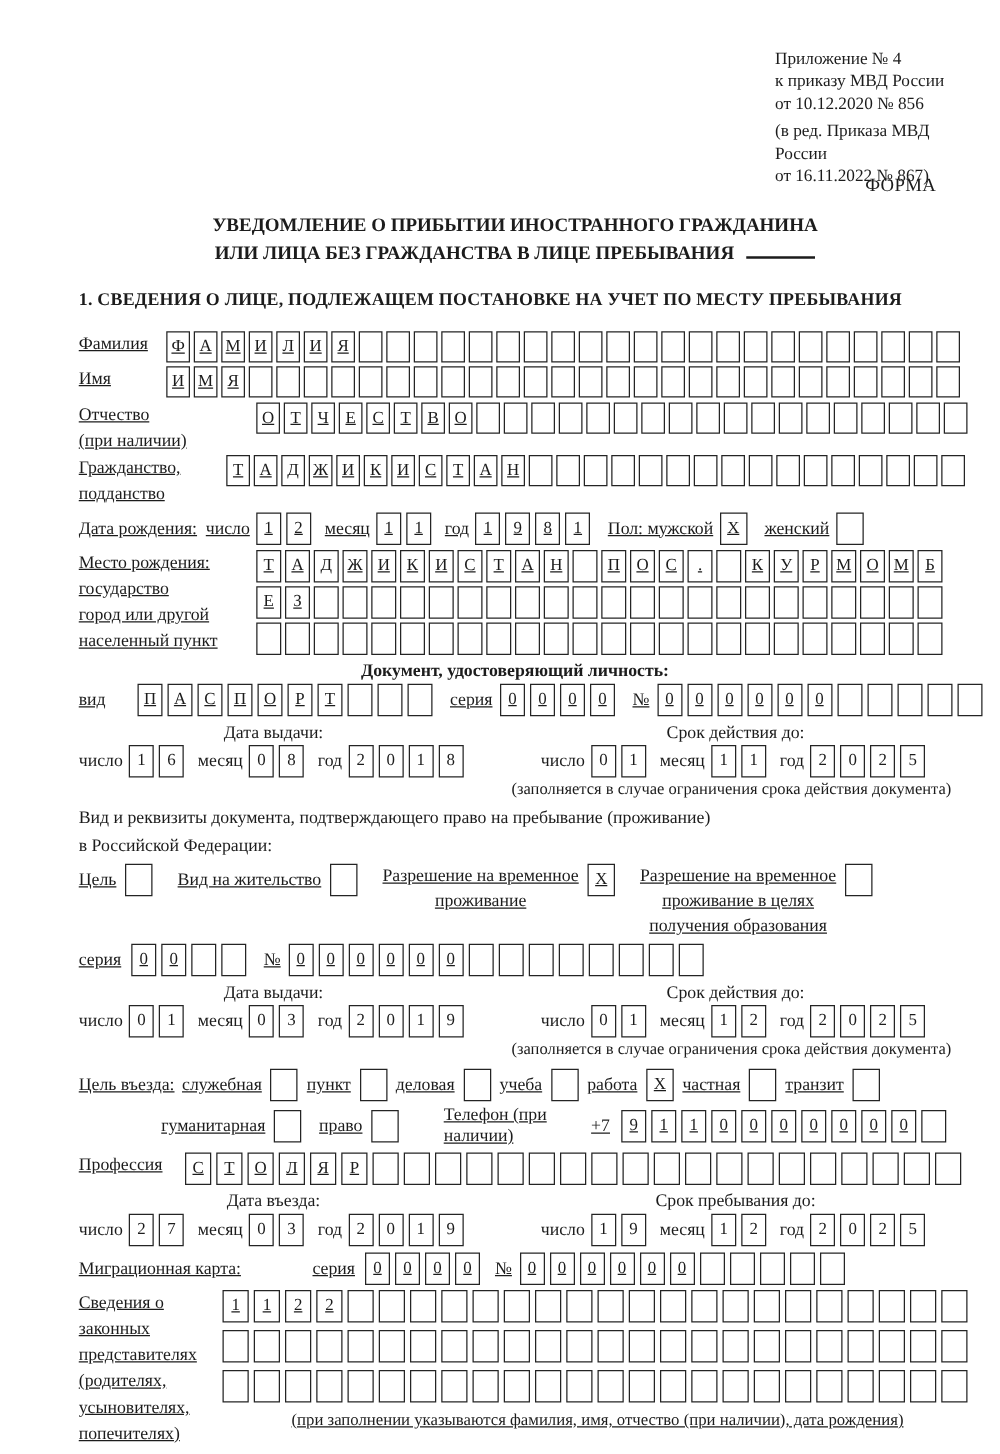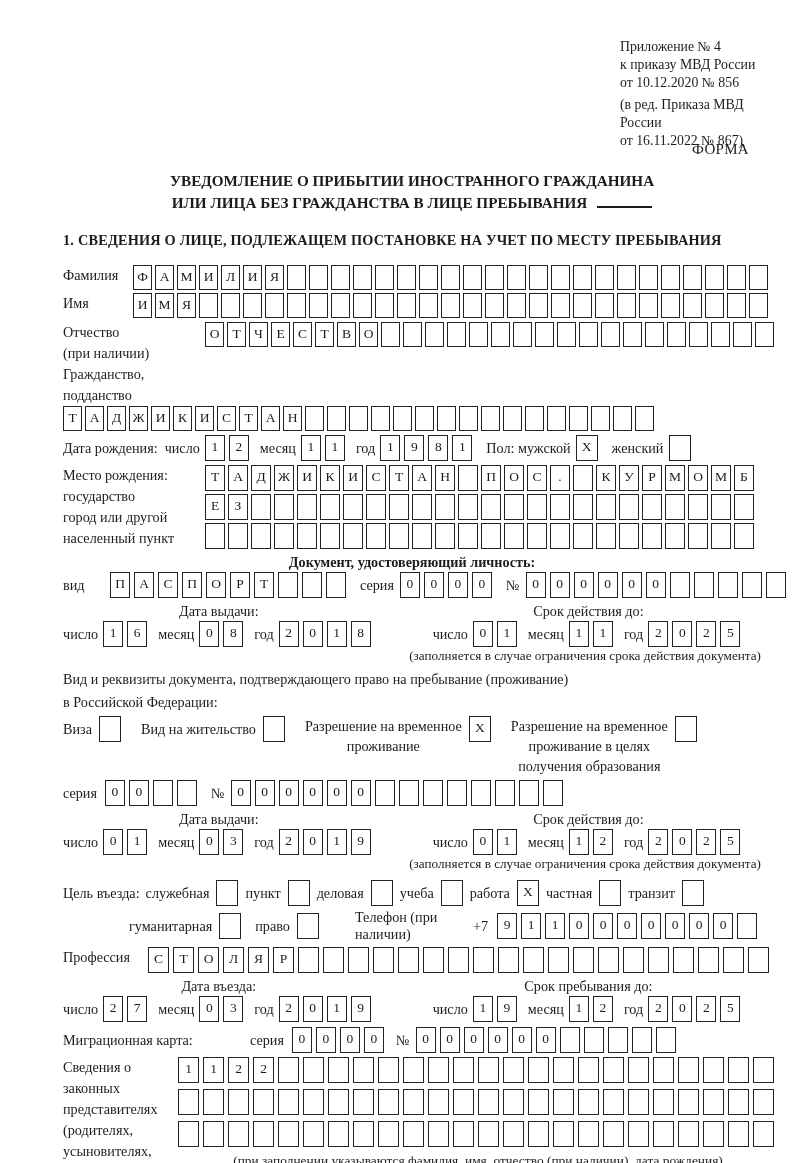--- a/index.html
+++ b/index.html
@@ -11,38 +11,38 @@
   
   .hdr{position:relative;height:120px;}
   .hdr-ref{position:absolute;left:557px;top:0;font-size:13.8px;line-height:18px;}
   .hdr-note{margin-top:4px;}
   .forma{position:absolute;right:12px;bottom:0;font-weight:normal;font-size:15px;letter-spacing:.3px;}
   
   .title{margin-top:12px;text-align:center;font-weight:bold;font-size:15.2px;line-height:22px;}
   .uline{display:inline-block;width:55px;border-bottom:2px solid #1c1c1c;margin-left:10px;}
   .sec{margin-top:18px;font-weight:bold;font-size:14.3px;letter-spacing:.2px;}
   
-  .row{display:flex;align-items:flex-start;}
+  .row{display:flex;align-items:flex-start;text-decoration:underline;}
   .lbl{font-size:14.2px;line-height:21px;flex:0 0 auto;}
   .lbl .bl{display:block;}
   .w47{width:47px}.w70{width:70px}.w85{width:85px}.w115{width:115px}.w118{width:118px}.w142{width:142px}.w162{width:162px}
   
   .bxrow{display:inline-flex;flex-wrap:nowrap;flex:0 0 auto;}
   .cell{flex:0 0 auto;box-sizing:border-box;border:1.7px solid #242424;background:#fff;
         text-align:center;font-size:13.5px;color:#1c1c1c;}
   .sz-s .cell{width:19px;height:25px;line-height:21px;margin-right:3px;}
   .sz-p .cell{width:20px;height:26px;line-height:22px;margin-right:3px;}
   .sz-m .cell{width:21px;height:26px;line-height:22px;margin-right:4px;}
   .sz-d .cell{width:20px;height:26px;line-height:22px;margin-right:4px;}
   .sz-c .cell{width:22px;height:26px;line-height:22px;margin-right:0;}
   
   .r-surname{margin-top:16px;}
   .r-name{margin-top:3px;}
   .r-patr{margin-top:4px;min-height:42px;}
-  .r-citiz{min-height:42px;flex-direction:column;}
+  .r-citiz{min-height:42px;}
   .r-birth{margin-top:4px;align-items:center;font-size:14.2px;}
   .r-birth .dlbl{margin:0 5px 0 7px;}
   .r-birth .sexl{margin-left:10px;}
   .r-birth .sex2{margin-left:14px;margin-right:6px;}
   .r-place{margin-top:4px;}
   .place-col .bxrow{display:flex;margin-bottom:3px;}
   .dochdr{margin-top:2px;text-align:center;font-weight:bold;font-size:14.2px;}
   .r-vid{margin-top:1px;align-items:center;}
   .r-vid .dlbl{margin:0 6px 0 10px;}
   
@@ -456,21 +456,21 @@
   </div>
   <div class="dnote">(заполняется в случае ограничения срока действия документа)</div>
 
   <div class="resdoc-text">
     <div>Вид и реквизиты документа, подтверждающего право на пребывание (проживание)</div>
     <div>в Российской Федерации:</div>
   </div>
 
   <div class="row r-visa">
     <span class="opt">
-      <span class="olbl">Виза</span>
+      <span class="olbl">Цель</span>
       <span class="bxrow sz-c">
           <span class="cell"></span>
         </span>
     </span>
     <span class="opt">
       <span class="olbl">Вид на жительство</span>
       <span class="bxrow sz-c">
           <span class="cell"></span>
         </span>
     </span>

